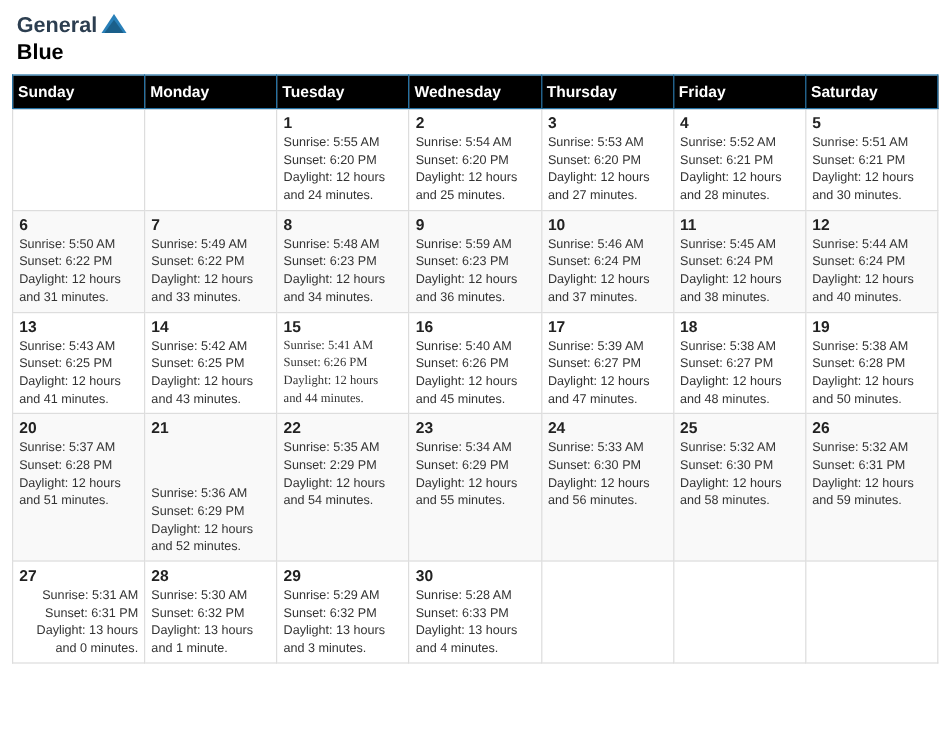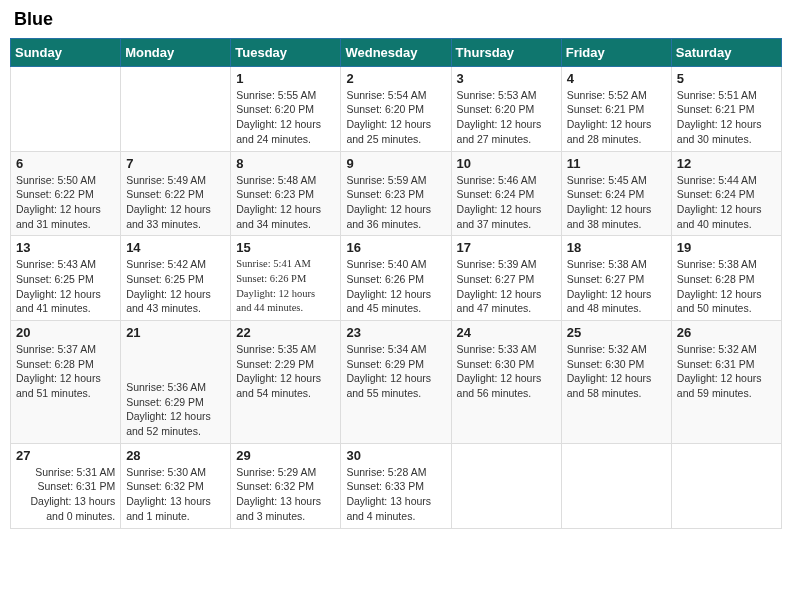--- a/index.html
+++ b/index.html
@@ -46,21 +46,21 @@
       font-size: 14px;
       color: #555;
       margin-top: 2px;
     }
     .calendar {
       width: 100%;
       border-collapse: collapse;
       border: 1px solid #ccc;
     }
     .calendar th {
-      background: #0f766e;
+      background: #000000;
       color: #fff;
       font-size: 13px;
       font-weight: bold;
       padding: 6px 4px;
       text-align: left;
       border: 1px solid #2471a3;
     }
     .calendar td {
       vertical-align: top;
       border: 1px solid #ddd;
@@ -90,20 +90,27 @@
     .week-row td {
       height: 82px;
     }
   </style>
 </head>
 <body>
 
 <div class="header">
   <div class="logo">
     <div>
+      <div style="display:flex;align-items:center;">
+        <span class="logo-text">General</span>
+        <svg class="logo-icon" viewBox="0 0 30 30" xmlns="http://www.w3.org/2000/svg">
+          <polygon points="15,2 28,22 2,22" fill="#2980b9"></polygon>
+          <polygon points="15,8 25,22 5,22" fill="#1a5f8a"></polygon>
+        </svg>
+      </div>
       <span class="logo-text" style="color:#000000;">Blue</span>
     </div>
   </div>
   <div class="title-block">
     <div class="month-title"></div>
     <div class="location"></div>
   </div>
 </div>
 
 <table class="calendar">

